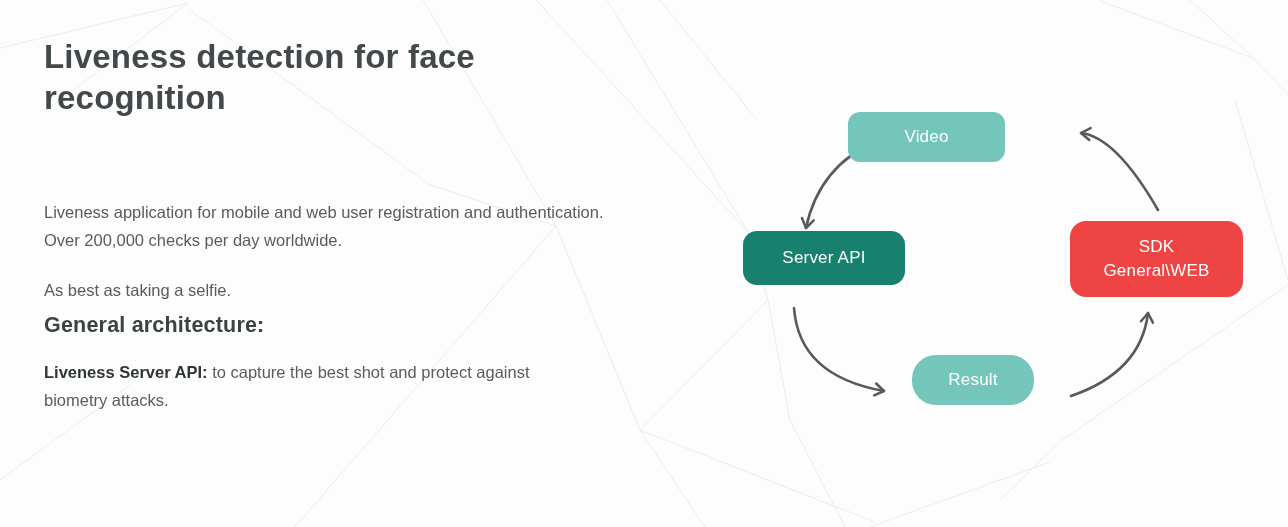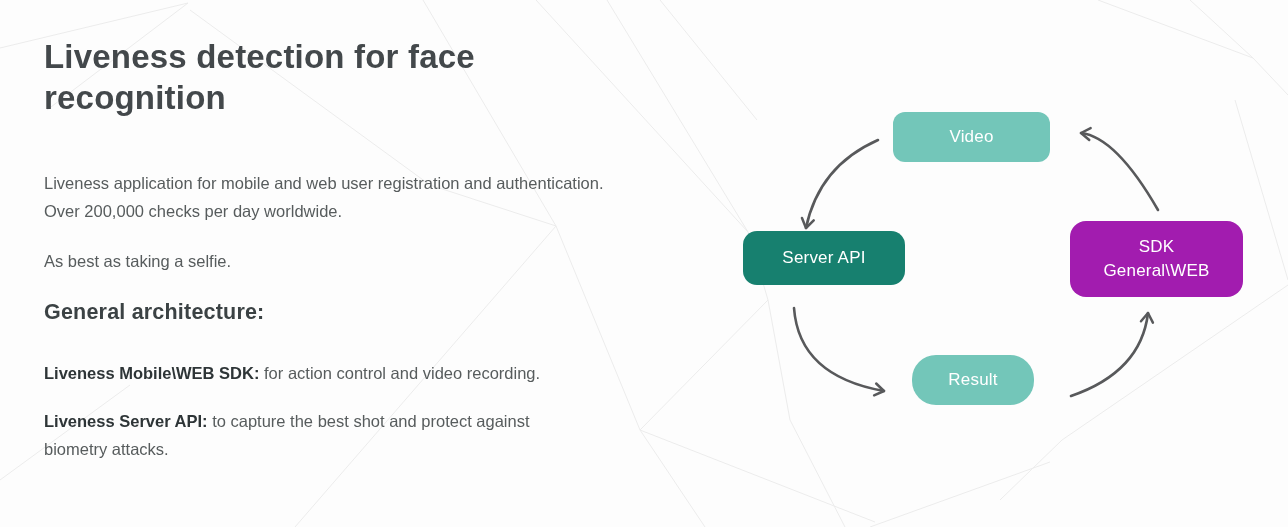--- a/index.html
+++ b/index.html
@@ -31,35 +31,35 @@
   }
   .title {
     width: 510px;
     font-size: 33px;
     line-height: 41px;
     font-weight: 700;
     letter-spacing: 0.2px;
     color: #43484b;
   }
   .lead {
-    margin-top: 51px;
+    margin-top: 80px;
     max-width: 560px;
     font-size: 16.5px;
     line-height: 28px;
     color: #575c5d;
   }
   .tagline {
     margin-top: 22px;
     max-width: 560px;
     font-size: 16.5px;
     line-height: 28px;
     color: #575c5d;
   }
   .subtitle {
-    margin-top: 24px;
+    margin-top: 8px;
     font-size: 21.5px;
     line-height: 26px;
     font-weight: 700;
     color: #3b4244;
     letter-spacing: 0.2px;
   }
   .feature {
     max-width: 510px;
     font-size: 16.5px;
     line-height: 28px;
@@ -73,23 +73,23 @@
     position: absolute;
     display: flex;
     align-items: center;
     justify-content: center;
     text-align: center;
     color: #ffffff;
     font-size: 17px;
     line-height: 24px;
     letter-spacing: 0.2px;
   }
-  .node-video  { left: 893px;  top: 112px; width: 157px; height: 50px; border-radius: 12px; background: #73c6b9; }
+  .node-video  { left: 848px;  top: 112px; width: 157px; height: 50px; border-radius: 12px; background: #73c6b9; }
   .node-server { left: 743px;  top: 231px; width: 162px; height: 54px; border-radius: 14px; background: #17806f; }
-  .node-sdk    { left: 1070px; top: 221px; width: 173px; height: 76px; border-radius: 16px; background: #a21caf; }
+  .node-sdk    { left: 1070px; top: 221px; width: 173px; height: 76px; border-radius: 16px; background: #ef4444; }
   .node-result { left: 912px;  top: 355px; width: 122px; height: 50px; border-radius: 24px; background: #73c6b9; }
   svg.arrows {
     position: absolute;
     left: 0; top: 0;
     width: 1288px; height: 527px;
     pointer-events: none;
   }
 </style>
 </head>
 <body>
@@ -110,23 +110,20 @@
              M1235 100 L1288 280
              M1288 285 L1062 440 L1000 500
              M1050 462 L870 527" stroke="#ececec" stroke-width="1"></path>
   </svg>
 
   <div class="content">
     <h1 class="title">Liveness detection for face recognition</h1>
     <p class="lead">Liveness application for mobile and web user registration and authentication. Over 200,000 checks per day worldwide.</p>
     <p class="tagline">As best as taking a selfie.</p>
     <h2 class="subtitle">General architecture:</h2>
-    <p class="feature first">
-      <strong>Liveness Mobile\WEB SDK:</strong><span> for action control and video recording.</span>
-    </p>
     <p class="feature second">
       <strong>Liveness Server API:</strong><span> to capture the best shot and protect against biometry attacks.</span>
     </p>
   </div>
 
   <div>
     <svg class="arrows" viewBox="0 0 1288 527" fill="none" xmlns="http://www.w3.org/2000/svg">
       <defs>
         <marker id="ah" viewBox="-12 -9 14 18" refX="0" refY="0" markerWidth="14" markerHeight="18" markerUnits="userSpaceOnUse" orient="auto">
           <path d="M-9 -6 L0 0 L-9 6" stroke="#58595b" stroke-width="2.5" fill="none" stroke-linecap="round" stroke-linejoin="round"></path>

